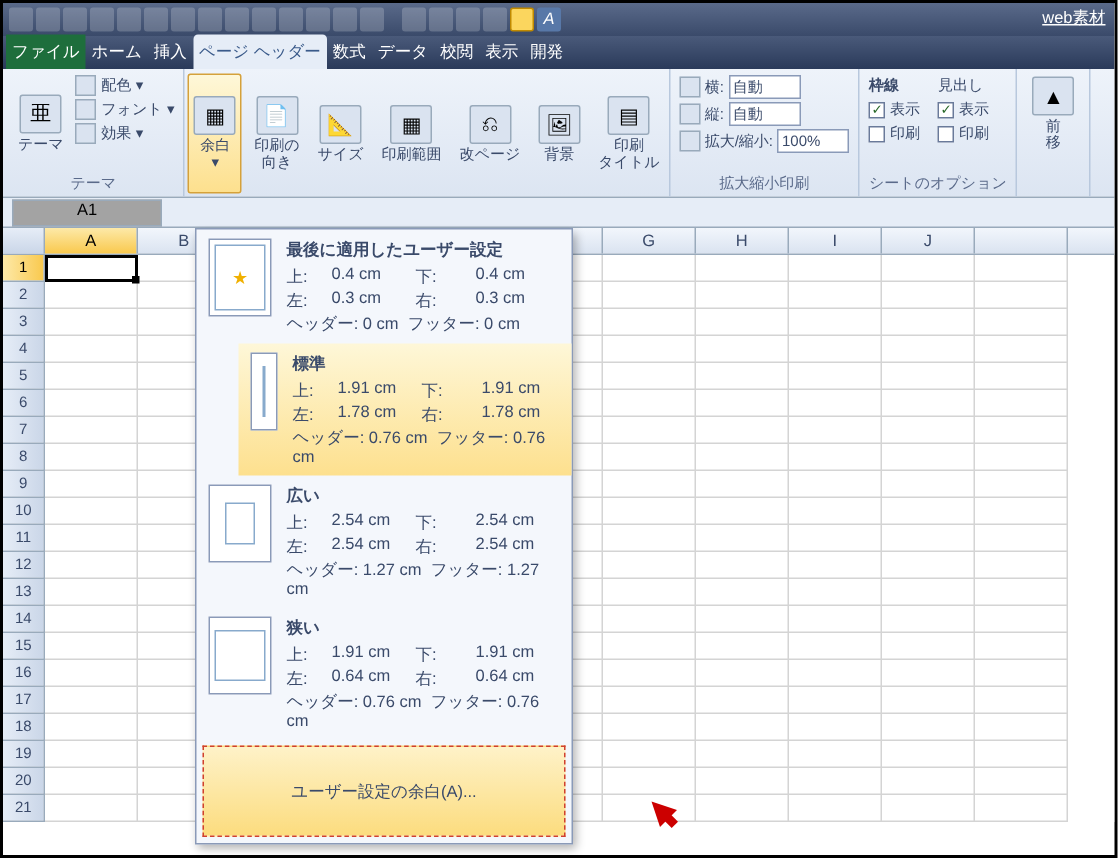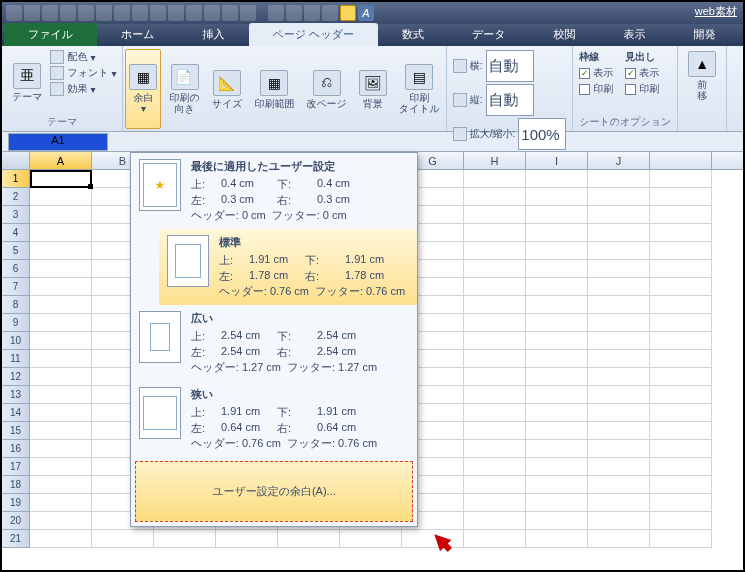--- a/index.html
+++ b/index.html
@@ -1,53 +1,53 @@
 <!DOCTYPE html>
 <html><head>
 <meta charset="utf-8">
 <style>
 * { margin: 0; padding: 0; box-sizing: border-box; font-family: "Meiryo UI", sans-serif; }
 body { width: 745px; height: 572px; background: #fff; font-size: 11px; overflow: hidden; border: 2px solid #000; }
 .qat { height: 22px; background: linear-gradient(#5a6a8a,#3a4a6a); display: flex; align-items: center; padding: 0 4px; gap: 2px; }
 .qat-icon { width: 16px; height: 16px; background: rgba(255,255,255,0.2); border-radius: 2px; }
 .qat-highlight { background: #fbd65e !important; border: 1px solid #c08a00; }
 .tabs { height: 22px; background: linear-gradient(#4a5a7a,#2a3a5a); display: flex; align-items: flex-end; padding-left: 2px; }
-.tab { padding: 4px 24px; color: #fff; cursor: pointer; font-size: 11px; }
+.tab { padding: 4px 4px; color: #fff; cursor: pointer; font-size: 11px; }
 .tab-file { background: #1e6e3c; color: #fff; }
 .tab-active { background: #e6edf7; color: #3a5a8a; border-radius: 3px 3px 0 0; }
 .title-right { position: absolute; right: 8px; top: 4px; color: #fff; font-size: 11px; text-decoration: underline; }
 .ribbon { height: 86px; background: linear-gradient(#eef3fa,#dce5f2); border-bottom: 1px solid #9ab; display: flex; position: relative; }
 .group { border-right: 1px solid #b8c8dd; padding: 3px 6px 2px; display: flex; flex-direction: column; justify-content: space-between; }
 .group-label { text-align: center; font-size: 10px; color: #5a6a8a; }
 .group-body { display: flex; gap: 4px; flex: 1; }
 .btn-lg { display: flex; flex-direction: column; align-items: center; justify-content: center; gap: 2px; padding: 2px 4px; cursor: pointer; border-radius: 2px; }
 .btn-lg:hover, .btn-active { background: linear-gradient(#fef7d8,#fde08e); border: 1px solid #d5a13a; padding: 1px 3px; }
 .btn-icon { width: 28px; height: 26px; background: #dae3f0; border: 1px solid #9ab; border-radius: 2px; display: flex; align-items: center; justify-content: center; font-size: 14px; }
 .btn-label { font-size: 10px; text-align: center; line-height: 1.1; color: #3a4a6a; }
 .small-row { display: flex; align-items: center; gap: 3px; font-size: 10px; color: #3a4a6a; padding: 1px 0; }
 .small-icon { width: 14px; height: 14px; background: #dae3f0; border: 1px solid #9ab; }
-.combo { width: 48px; height: 32px; background: #fff; border: 1px solid #8a9ab8; font-size: 15px; padding: 0 2px; display: flex; align-items: center; }
+.combo { width: 48px; height: 16px; background: #fff; border: 1px solid #8a9ab8; font-size: 10px; padding: 0 2px; display: flex; align-items: center; }
 .chk { width: 11px; height: 11px; background: #fff; border: 1px solid #6a7a9a; display: inline-flex; align-items: center; justify-content: center; font-size: 9px; color: #2a6a2a; }
 .namebox-row { height: 20px; background: #e6edf7; border-bottom: 1px solid #9ab; display: flex; align-items: center; }
-.namebox { width: 100px; height: 18px; margin-left: 6px; background: #1d4ed8; border: 1px solid #9ab; text-align: center; font-size: 11px; }
+.namebox { width: 100px; height: 18px; margin-left: 6px; background: #a3a3a3; border: 1px solid #9ab; text-align: center; font-size: 11px; }
 .grid { position: relative; background: #fff; }
 .col-headers { display: flex; height: 18px; background: linear-gradient(#f2f6fc,#dae3f0); border-bottom: 1px solid #9ab; }
 .corner { width: 28px; border-right: 1px solid #9ab; background: linear-gradient(#e6edf7,#cad6e8); }
 .col-h { width: 62px; border-right: 1px solid #9ab; text-align: center; font-size: 11px; color: #3a4a6a; line-height: 18px; }
 .col-h.sel { background: linear-gradient(#fde9a8,#f9c94e); color: #000; }
 .rows { display: flex; }
 .row-headers { width: 28px; }
 .row-h { height: 18px; border-bottom: 1px solid #9ab; border-right: 1px solid #9ab; background: linear-gradient(90deg,#e6edf7,#cad6e8); text-align: center; font-size: 10px; color: #3a4a6a; line-height: 18px; }
 .row-h.sel { background: linear-gradient(90deg,#fde9a8,#f9c94e); color: #000; }
 .cells { flex: 1; }
 .cell-row { display: flex; height: 18px; }
 .cell { width: 62px; border-right: 1px solid #d4d4d4; border-bottom: 1px solid #d4d4d4; }
 .active-cell { position: absolute; left: 28px; top: 18px; width: 62px; height: 18px; border: 2px solid #000; pointer-events: none; }
 .active-cell::after { content:''; position:absolute; right:-3px; bottom:-3px; width:5px; height:5px; background:#000; }
-.dropdown { position: absolute; left: 128px; top: 0px; width: 288px; background: #f4f7fc; border: 1px solid #8a9ab8; box-shadow: 2px 3px 6px rgba(0,0,0,0.3); z-index: 10; }
+.dropdown { position: absolute; left: 128px; top: 0px; width: 252px; background: #f4f7fc; border: 1px solid #8a9ab8; box-shadow: 2px 3px 6px rgba(0,0,0,0.3); z-index: 10; }
 .dd-item { display: flex; padding: 6px 8px; gap: 10px; cursor: pointer; }
 .dd-item.hover { background: linear-gradient(#fef7d8,#fde08e); margin-left: 28px; }
 .dd-thumb { width: 42px; height: 52px; background: #fff; border: 1px solid #8a9ab8; position: relative; }
 .dd-thumb.star::after { content:'★'; position:absolute; top:50%; left:50%; transform:translate(-50%,-50%); color:#f0b000; font-size:12px; }
 .dd-thumb-inner { position:absolute; border: 1px solid #8ac; }
 .dd-text { flex: 1; font-size: 11px; color: #3a4a6a; }
 .dd-title { font-weight: bold; margin-bottom: 3px; }
 .dd-grid { display: grid; grid-template-columns: 26px 52px 36px 52px; gap: 1px 4px; }
 .dd-custom { margin: 4px; padding: 22px 10px; background: linear-gradient(#fef2c8,#fcdc7e); border: 1px dashed #d04030; text-align: center; font-size: 11px; cursor: pointer; color: #3a4a6a; }
 .arrow { position: absolute; left: 432px; top: 532px; width: 0; height: 0; transform: rotate(-45deg); border-left: 8px solid transparent; border-right: 8px solid transparent; border-bottom: 16px solid #c00; z-index: 11; }
@@ -187,21 +187,21 @@
         <div class="small-row">
             <span class="chk">✓</span>
             <span>表示</span>
           </div>
         <div class="small-row">
             <span class="chk"></span>
             <span>印刷</span>
           </div>
       </div>
       <div>
-        <div class="small-row" style="font-weight:bold">
+        <div class="small-row" style="font-weight:normal">
             <span>見出し</span>
           </div>
         <div class="small-row">
             <span class="chk">✓</span>
             <span>表示</span>
           </div>
         <div class="small-row">
             <span class="chk"></span>
             <span>印刷</span>
           </div>

